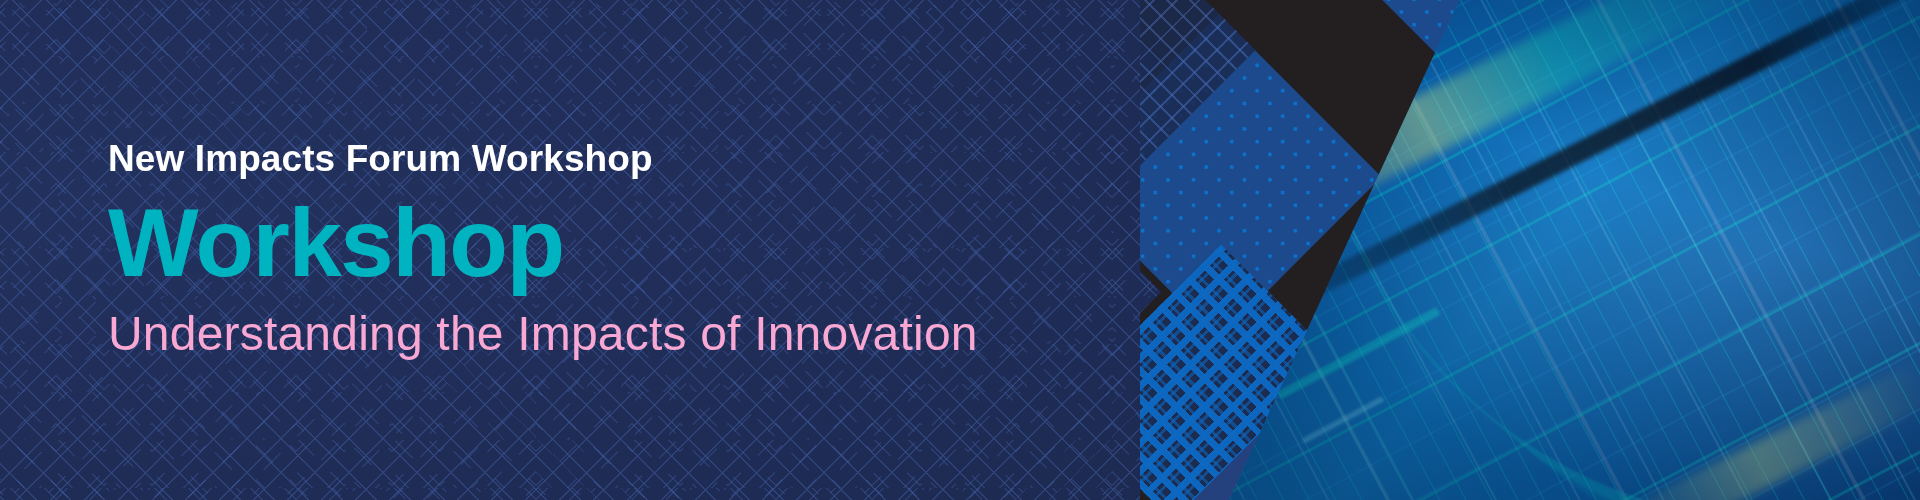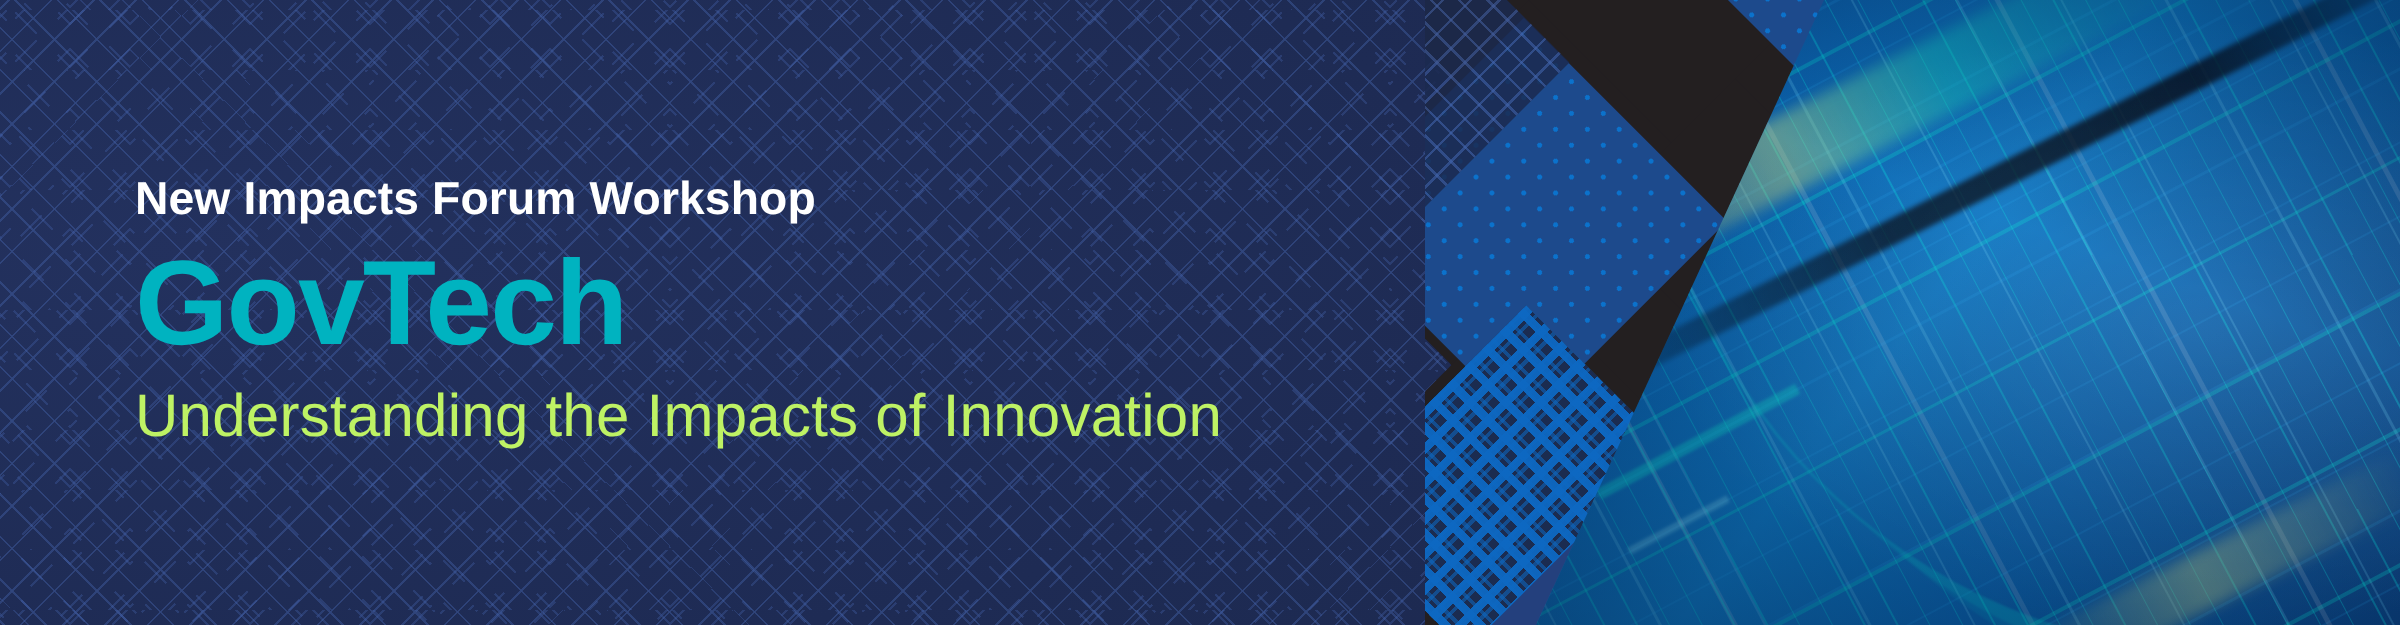--- a/index.html
+++ b/index.html
@@ -195,21 +195,21 @@
   }
   .title{
     color:#00b3c0;
     font-size:96px;
     font-weight:bold;
     letter-spacing:-1.5px;
     line-height:1.02;
     margin:0 0 16px 0;
   }
   .subtitle{
-    color:#bef264;
+    color:#f9a8d4;
     font-size:48px;
     font-weight:300;
     letter-spacing:.2px;
     line-height:1.1;
     margin:0;
   }
 </style>
 </head>
 <body>
 
@@ -252,17 +252,17 @@
     <div class="arcs"></div>
     <div class="arcs2"></div>
     <div class="warm"></div>
     <div class="warm2"></div>
     <div class="darkband"></div>
     <div class="shade"></div>
   </div>
 
   <div class="content">
     <p class="eyebrow">New Impacts Forum Workshop</p>
-    <h1 class="title">GovTech</h1>
+    <h1 class="title">Workshop</h1>
     <p class="subtitle">Understanding the Impacts of Innovation</p>
   </div>
 
 </div>
 
 </body></html>

